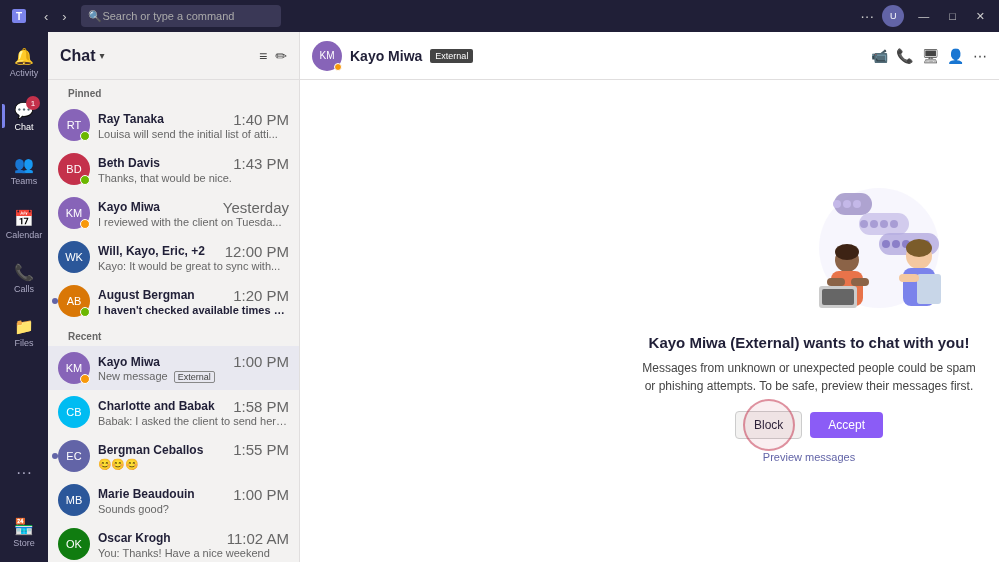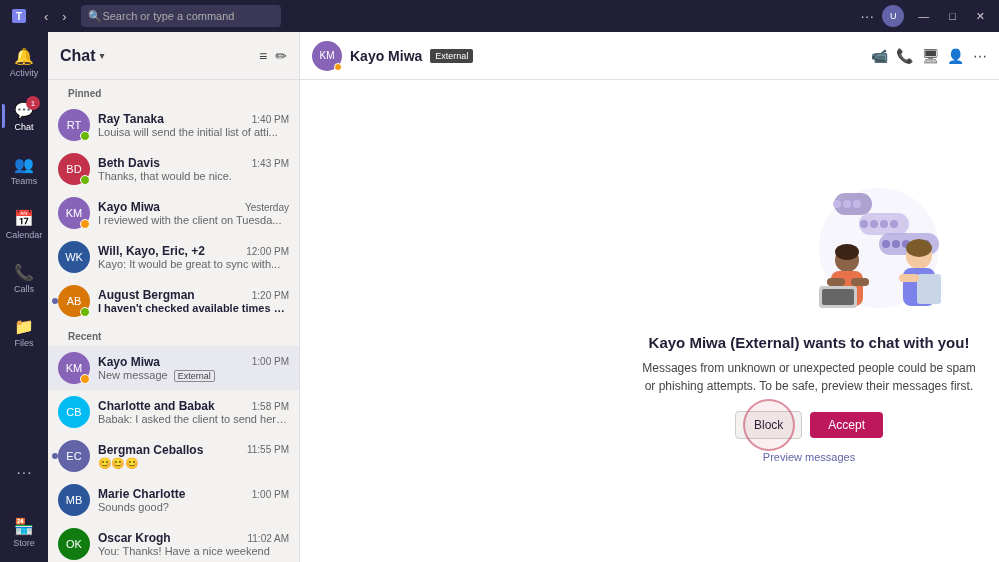--- a/index.html
+++ b/index.html
@@ -92,21 +92,21 @@
     }
 
     .unread-dot {
       position: absolute; left: 4px; top: 50%; transform: translateY(-50%);
       width: 6px; height: 6px; background: #6264a7; border-radius: 50%;
     }
 
     .chat-info { flex: 1; min-width: 0; }
     .chat-name-row { display: flex; justify-content: space-between; align-items: center; }
     .chat-name { font-size: 12px; font-weight: 600; color: #201f37; white-space: nowrap; overflow: hidden; text-overflow: ellipsis; }
-    .chat-time { font-size: 10px; color: #666; white-space: nowrap; flex-shrink: 0; margin-left: 4px; }
+    .chat-time { font-size: 15px; color: #666; white-space: nowrap; flex-shrink: 0; margin-left: 4px; }
     .chat-preview { font-size: 11px; color: #666; white-space: nowrap; overflow: hidden; text-overflow: ellipsis; }
     .external-badge {
       font-size: 9px; color: #444; border: 1px solid #888; border-radius: 2px; padding: 0 3px;
       display: inline-block;
     }
 
     
     .chat-main {
       flex: 1; background: white; display: flex; flex-direction: column;
     }
@@ -147,21 +147,21 @@
       padding: 6px 18px; border-radius: 4px; font-size: 12px; cursor: pointer;
       position: relative;
     }
     .btn-block-ring {
       position: absolute; top: 50%; left: 50%; transform: translate(-50%, -50%);
       width: 52px; height: 52px; border-radius: 50%;
       border: 2px solid rgba(196,49,75,0.5); background: rgba(196,49,75,0.08);
       pointer-events: none;
     }
     .btn-accept {
-      background: #be185d; color: white; border: none;
+      background: #8b5cf6; color: white; border: none;
       padding: 6px 18px; border-radius: 4px; font-size: 12px; cursor: pointer;
     }
     .preview-link { font-size: 11px; color: #6264a7; cursor: pointer; }
 
     
     .illus-svg { width: 200px; height: 140px; }
   </style>
 </head>
 <body>
 
@@ -322,31 +322,31 @@
           <div class="chat-preview">Babak: I asked the client to send her feed...</div>
         </div>
       </div>
 
       <div class="chat-item">
         <div class="unread-dot"></div>
         <div class="chat-avatar" style="background:#6264a7;">EC</div>
         <div class="chat-info">
           <div class="chat-name-row">
             <span class="chat-name">Bergman Ceballos</span>
-            <span class="chat-time">11:55 PM</span>
+            <span class="chat-time">1:55 PM</span>
           </div>
           <div class="chat-preview">😊😊😊</div>
         </div>
       </div>
 
       <div class="chat-item">
         <div class="chat-avatar" style="background:#2b579a;">MB</div>
         <div class="chat-info">
           <div class="chat-name-row">
-            <span class="chat-name">Marie Charlotte</span>
+            <span class="chat-name">Marie Beaudouin</span>
             <span class="chat-time">1:00 PM</span>
           </div>
           <div class="chat-preview">Sounds good?</div>
         </div>
       </div>
 
       <div class="chat-item">
         <div class="chat-avatar" style="background:#107c10;">OK</div>
         <div class="chat-info">
           <div class="chat-name-row">

